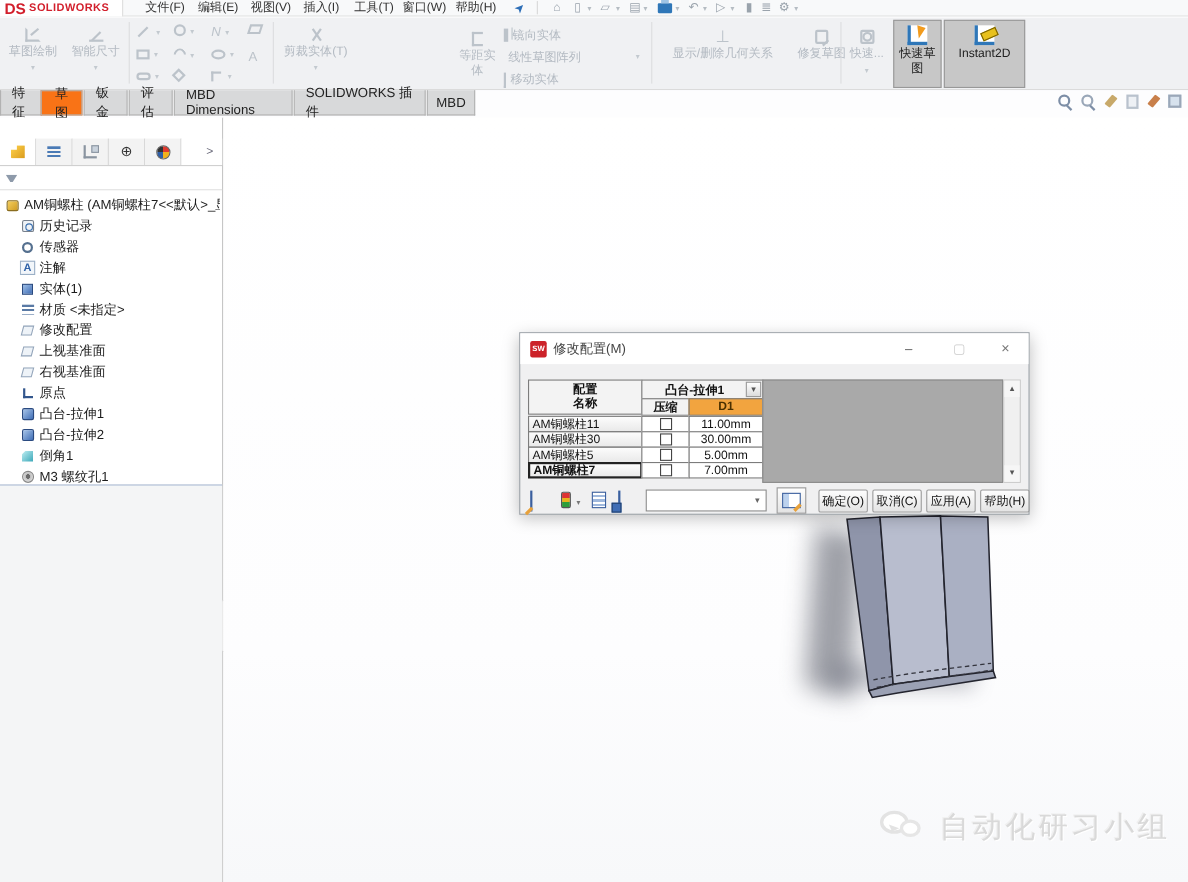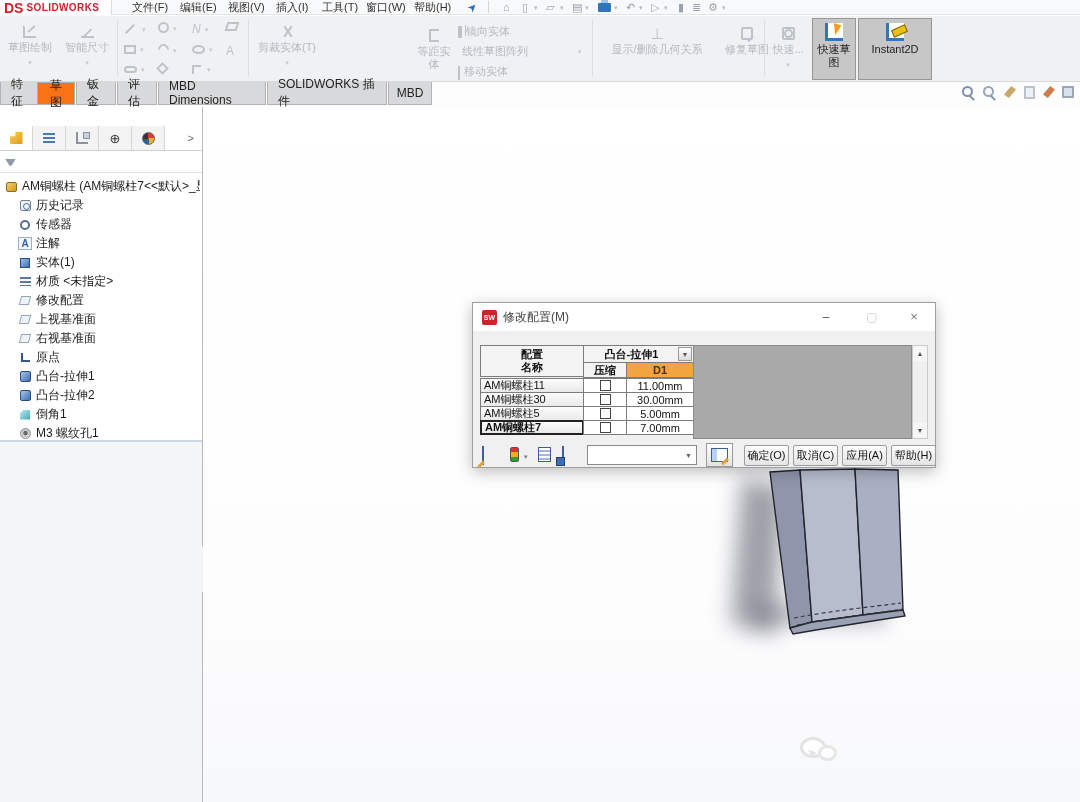--- a/index.html
+++ b/index.html
@@ -590,15 +590,16 @@
           <span>帮助(H)</span>
         </div>
     </div>
   </div>
 
   <div id="watermark">
     <span id="wm-icon">
       <span class="wm-b1"></span>
         <span class="wm-b2"></span>
     </span>
+    <span id="wm-text">自动化研习小组</span>
   </div>
 
 </div>
 
 </body></html>

